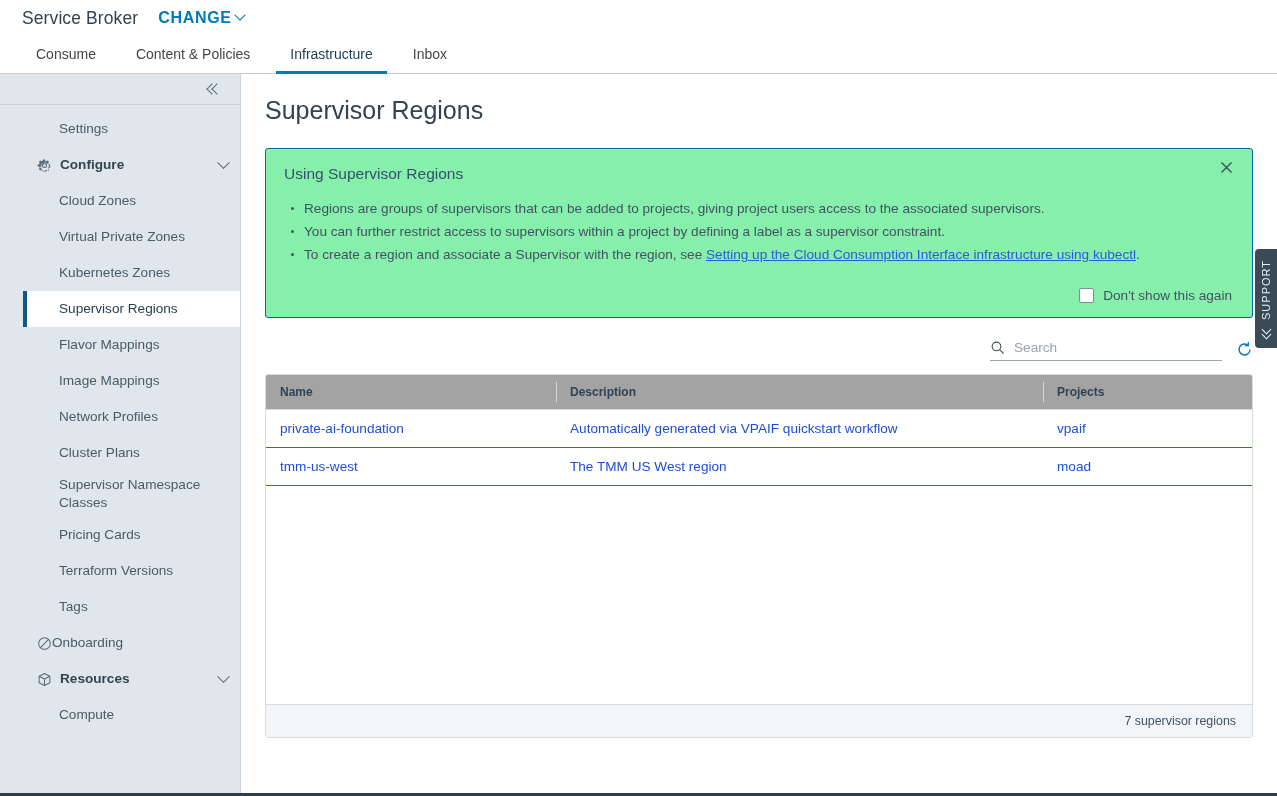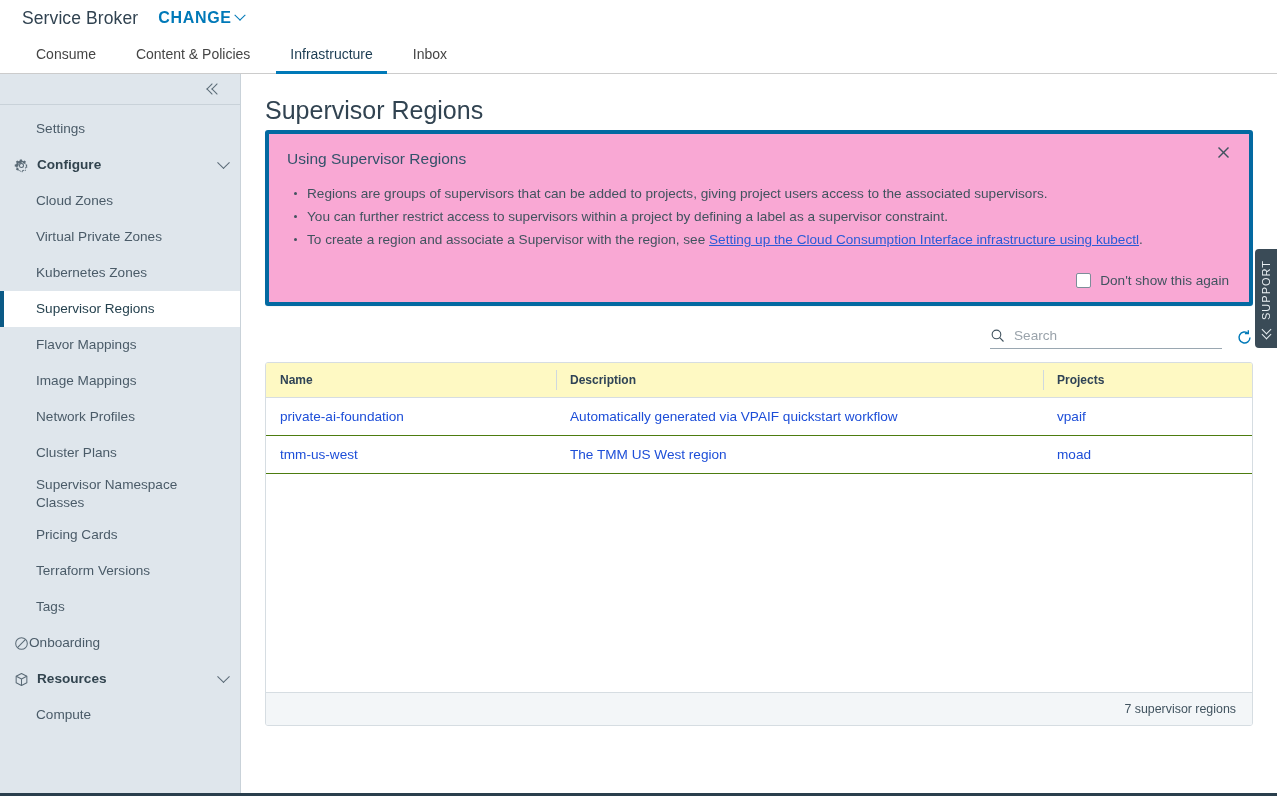--- a/index.html
+++ b/index.html
@@ -98,21 +98,21 @@
   .dchev-l::before, .dchev-l::after {
     content: ""; position: absolute; top: 3px;
     width: 7px; height: 7px;
     border-left: 1.6px solid #5b6b77;
     border-bottom: 1.6px solid #5b6b77;
     transform: rotate(45deg);
   }
   .dchev-l::before { left: 0; }
   .dchev-l::after  { left: 5px; }
 
-  .sb-list { flex: 1 1 auto; padding-top: 6px; }
+  .sb-list { flex: 1 1 auto; padding-top: 6px; padding-left: 23px; }
   .sb-item {
     display: flex; align-items: center;
     min-height: 36px;
     padding: 5px 12px 5px 36px;
     font-size: 13.6px;
     color: #4a5b68;
     cursor: pointer;
     position: relative;
     line-height: 18px;
   }
@@ -156,24 +156,24 @@
   .page-title {
     font-size: 25px;
     font-weight: normal;
     color: #314351;
     margin: 22px 0 0 0;
     padding-left: 0;
   }
 
   
   .infocard {
-    margin-top: 5px;
-    border: 4px solid #0369a1;
+    margin-top: 23px;
+    border: 1px solid #0369a1;
     border-radius: 3px;
-    background: #f9a8d4;
+    background: #86efac;
     padding: 16px 20px 14px 18px;
     position: relative;
     box-shadow: 0 1px 1px rgba(0,0,0,.04);
   }
   .infocard h2 {
     margin: 0 0 14px 0;
     font-size: 15.5px;
     font-weight: normal;
     color: #33526a;
   }
@@ -251,21 +251,21 @@
     border: 1px solid #d6dde2;
     border-radius: 3px;
     background: #ffffff;
     display: flex; flex-direction: column;
     flex: 0 0 auto;
     height: 364px;
     overflow: hidden;
   }
   table { width: 100%; border-collapse: collapse; table-layout: fixed; }
   thead th {
-    background: #fef9c3;
+    background: #a3a3a3;
     text-align: left;
     font-size: 12px;
     font-weight: bold;
     color: #2f4356;
     padding: 10px 14px;
     border-bottom: 1px solid #d6dde2;
     position: relative;
   }
   thead th + th::before {
     content: "";

